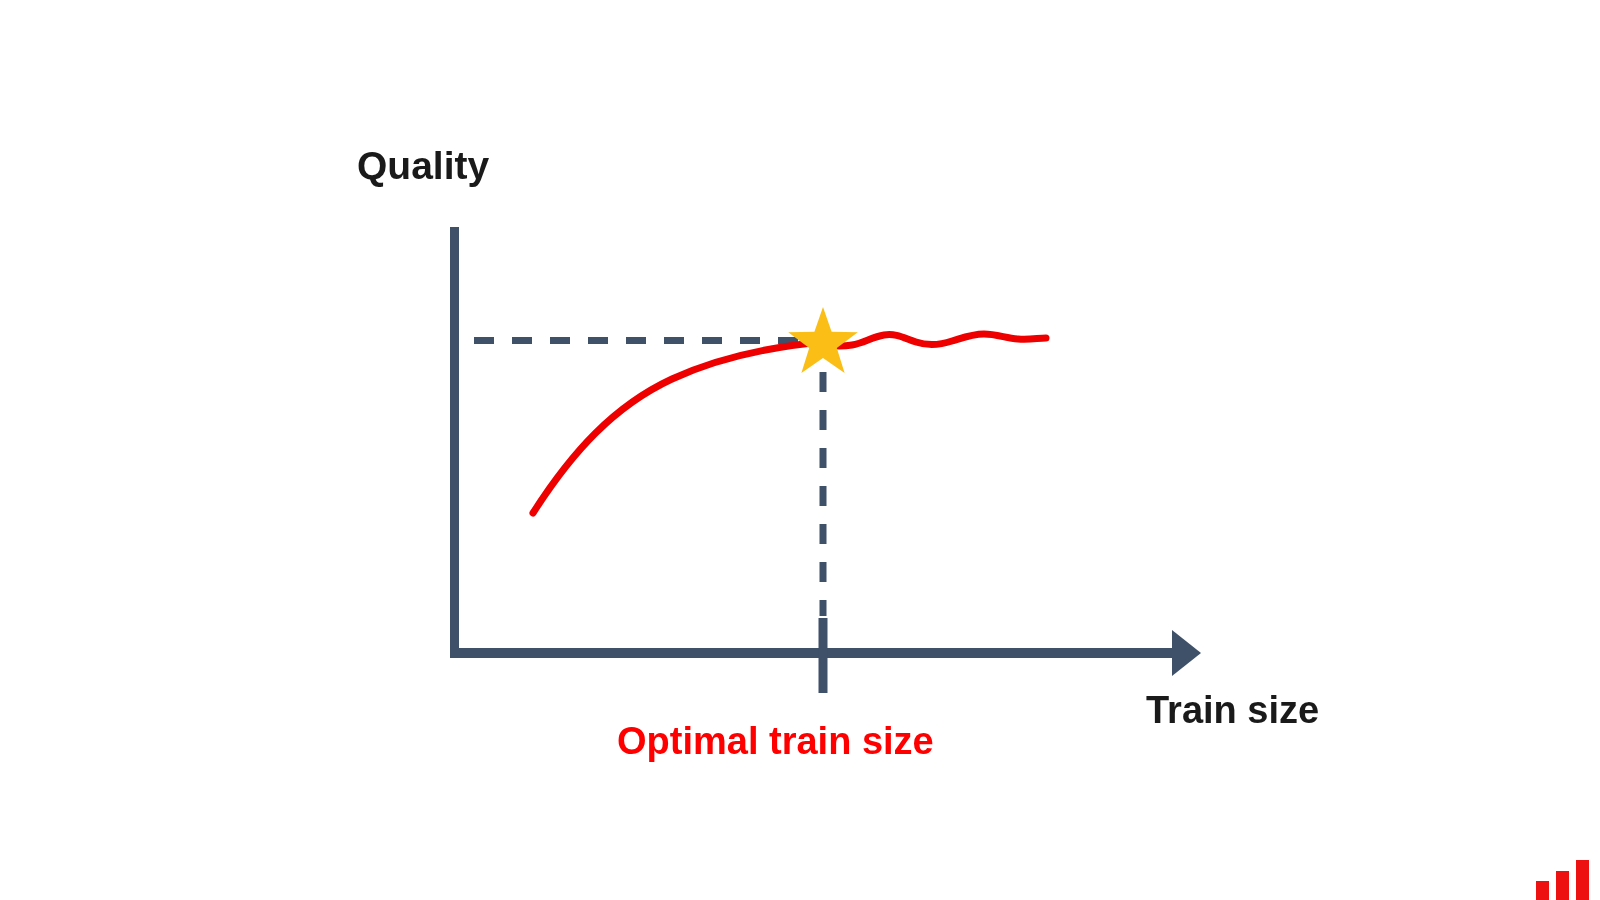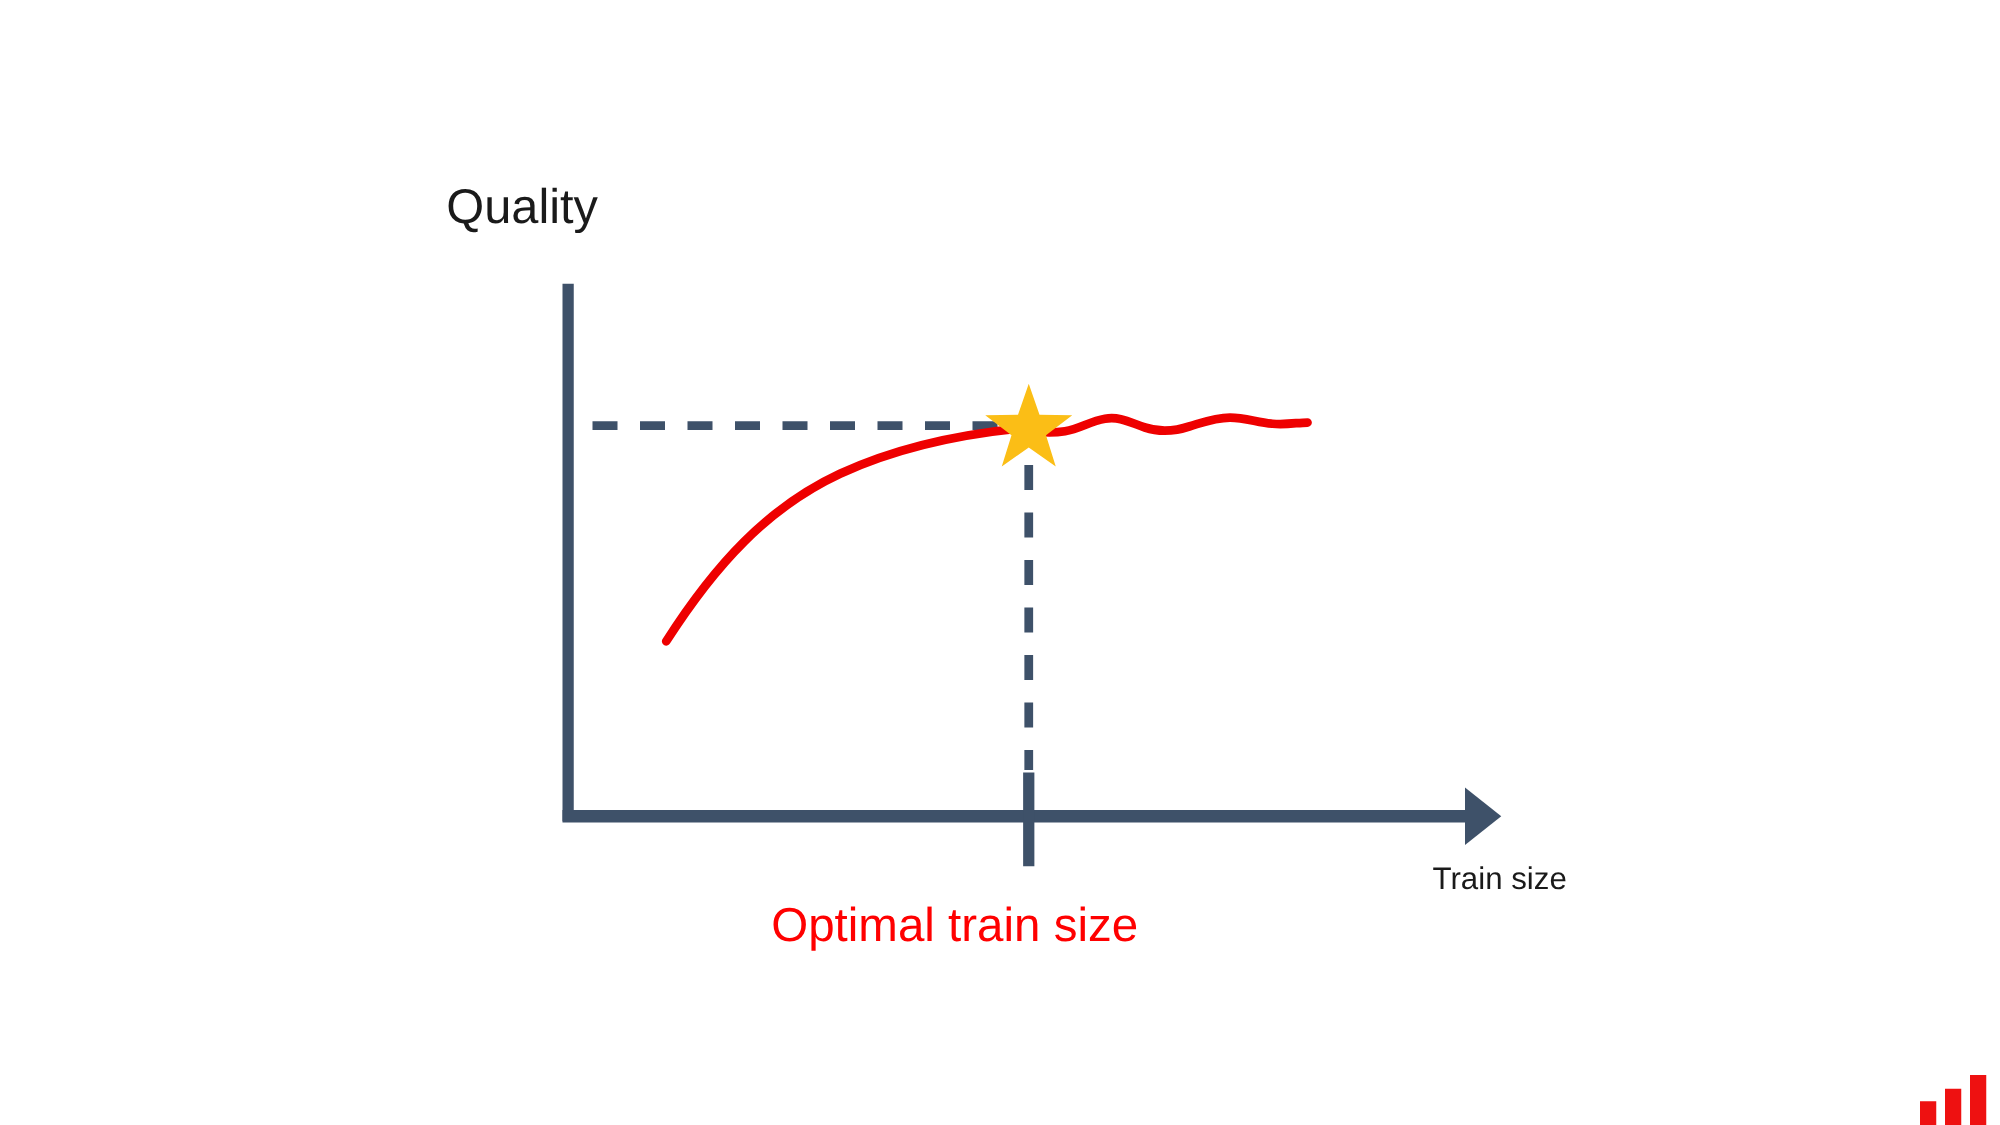--- a/index.html
+++ b/index.html
@@ -29,33 +29,33 @@
     top: 0;
     width: 1600px;
     height: 900px;
     display: block;
   }
   .lbl {
     position: absolute;
     white-space: pre;
     line-height: 1.12;
     font-family: "Liberation Sans", sans-serif;
-    font-weight: 400;
+    font-weight: 700;
     text-align: right;
   }
   #axis-label-y {
     left: 357px;
     top: 144px;
     font-size: 39px;
     color: #1a1a1a;
   }
   #axis-label-x {
     left: 1146px;
     top: 689px;
-    font-size: 25px;
+    font-size: 38px;
     color: #1a1a1a;
   }
   #annot-quality {
     left: 127px;
     top: 304px;
     font-size: 38px;
     color: #ff0000;
   }
   #annot-quality .l2 {
     display: block;

